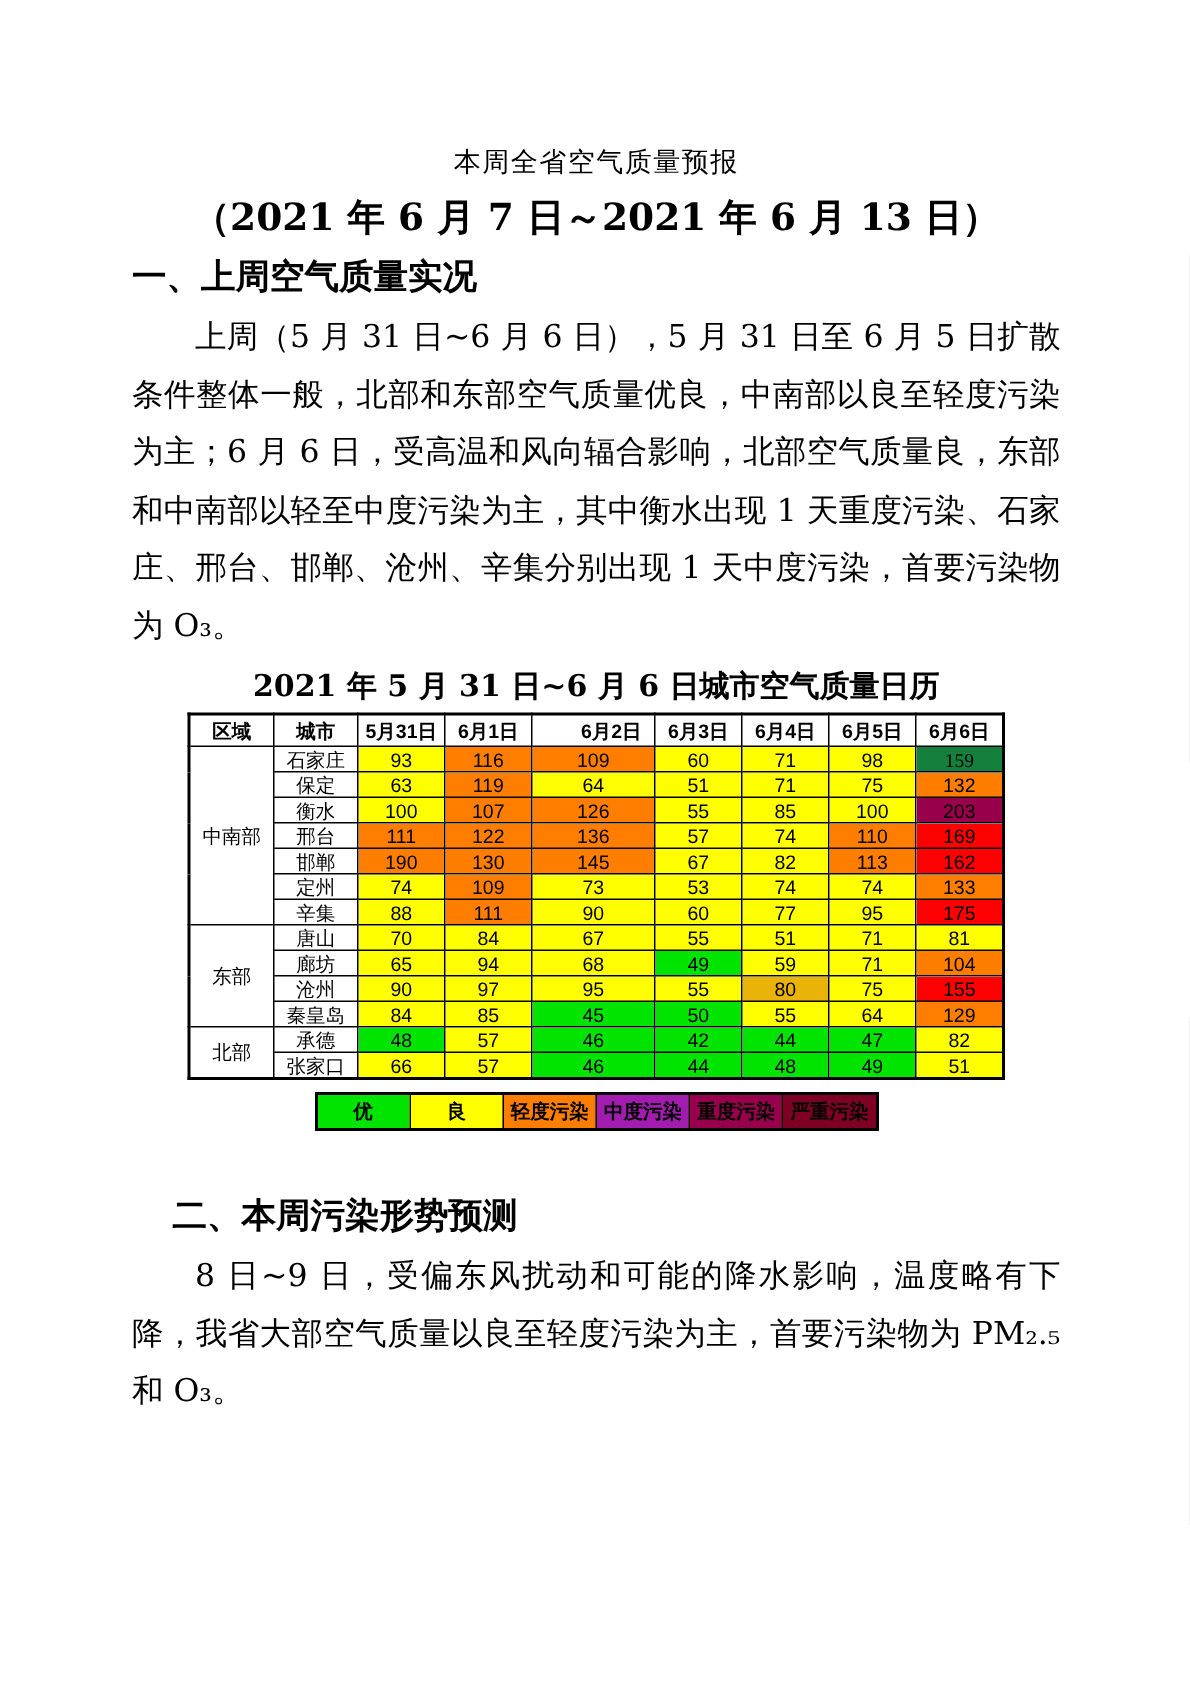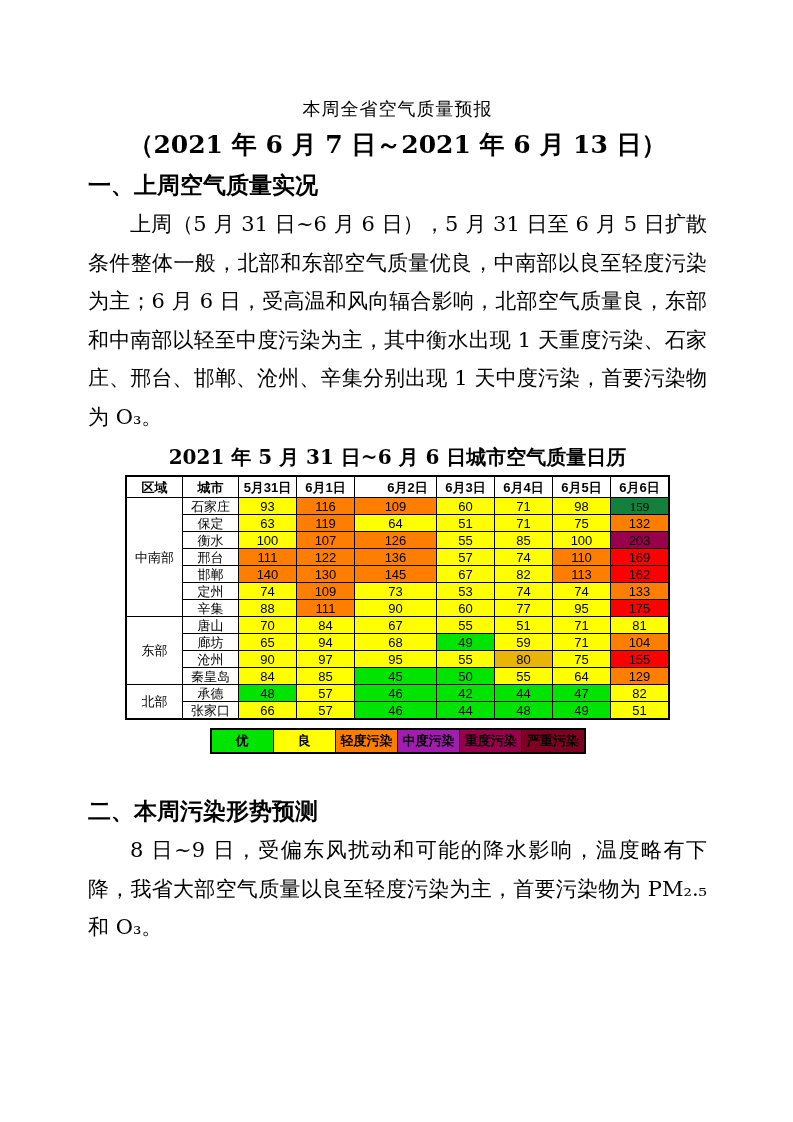--- a/index.html
+++ b/index.html
@@ -23,21 +23,21 @@
   .doc-subtitle{
     margin:4px 0 0;
     font-size:25px;line-height:32px;font-weight:bold;
     text-align:center;
   }
   .sec-heading{
     margin:9px 0 0;
     font-family:"DejaVu Sans","Liberation Sans",sans-serif;
     font-size:23px;line-height:30px;font-weight:bold;
   }
-  .sec2-heading{margin-top:42px;}
+  .sec2-heading{margin-top:42px;margin-left:27px;}
   .para{
     margin:5px 0 0;
     font-size:21px;line-height:38.5px;
     text-indent:2em;text-align:justify;
   }
   .table-title{
     margin:8px 0 0;
     font-size:20px;line-height:26px;font-weight:bold;
     text-align:center;
   }
@@ -134,21 +134,21 @@
           <td style="background: rgb(255, 126, 0);">111</td>
           <td style="background: rgb(255, 126, 0);">122</td>
           <td style="background: rgb(255, 126, 0);">136</td>
           <td style="background: rgb(255, 255, 0);">57</td>
           <td style="background: rgb(255, 255, 0);">74</td>
           <td style="background: rgb(255, 126, 0);">110</td>
           <td style="background: rgb(255, 0, 0);">169</td>
         </tr>
         <tr>
           <td class="city-cell">邯郸</td>
-          <td style="background: rgb(255, 126, 0);">140</td>
+          <td style="background: rgb(255, 126, 0);">190</td>
           <td style="background: rgb(255, 126, 0);">130</td>
           <td style="background: rgb(255, 126, 0);">145</td>
           <td style="background: rgb(255, 255, 0);">67</td>
           <td style="background: rgb(255, 255, 0);">82</td>
           <td style="background: rgb(255, 126, 0);">113</td>
           <td style="background: rgb(255, 0, 0);">162</td>
         </tr>
         <tr>
           <td class="city-cell">定州</td>
           <td style="background: rgb(255, 255, 0);">74</td>

